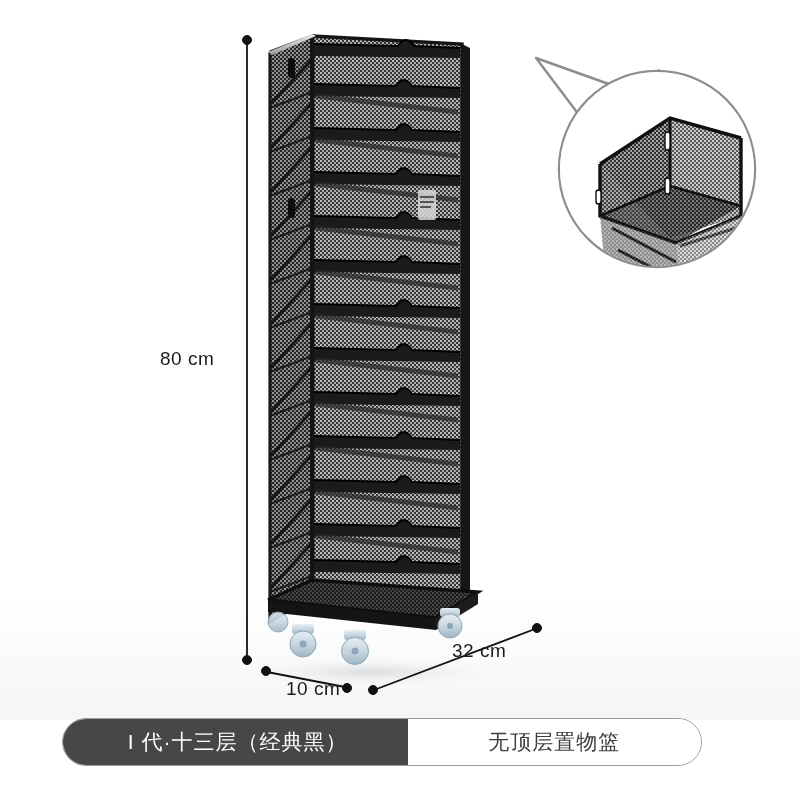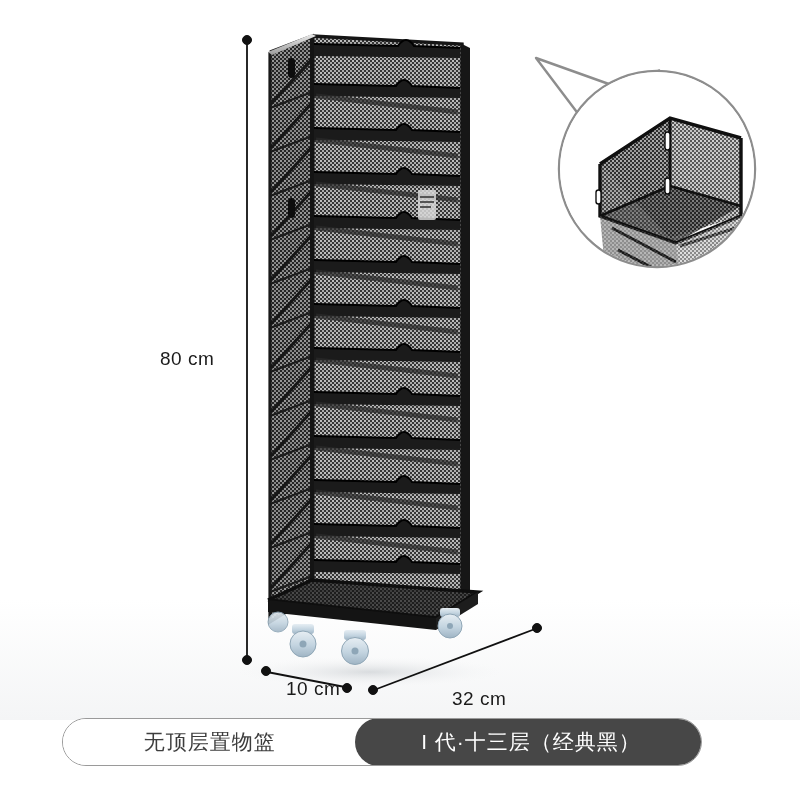--- a/index.html
+++ b/index.html
@@ -17,21 +17,21 @@
   .dim-label{
     position:absolute;
     font-family:"Liberation Sans","DejaVu Sans",sans-serif;
     font-size:19px;
     color:#1b1b1b;
     letter-spacing:.5px;
     white-space:nowrap;
   }
   #dim-h{left:160px;top:348px;}
   #dim-d{left:250px;top:678px;margin-left:36px;}
-  #dim-w{left:452px;top:688px;}
+  #dim-w{left:452px;top:640px;}
 
   
   #option-pill{
     position:absolute;
     left:62px;top:718px;
     width:640px;height:48px;
     border-radius:24px;
     border:1.4px solid #9a9a9a;
     background:#ffffff;
     box-sizing:border-box;
@@ -337,17 +337,17 @@
       </g>
     </g>
   </svg>
 
   <div class="dim-label" id="dim-h">80 cm</div>
   <div class="dim-label" id="dim-d">10 cm</div>
   <div class="dim-label" id="dim-w">32 cm</div>
 
 
   <div id="option-pill">
+    <div class="seg" id="opt-selected">I 代·十三层（经典黑）</div>
     <div class="seg" id="opt-alt">无顶层置物篮</div>
-    <div class="seg" id="opt-selected">I 代·十三层（经典黑）</div>
   </div>
 
 </div>
 
 </body></html>

